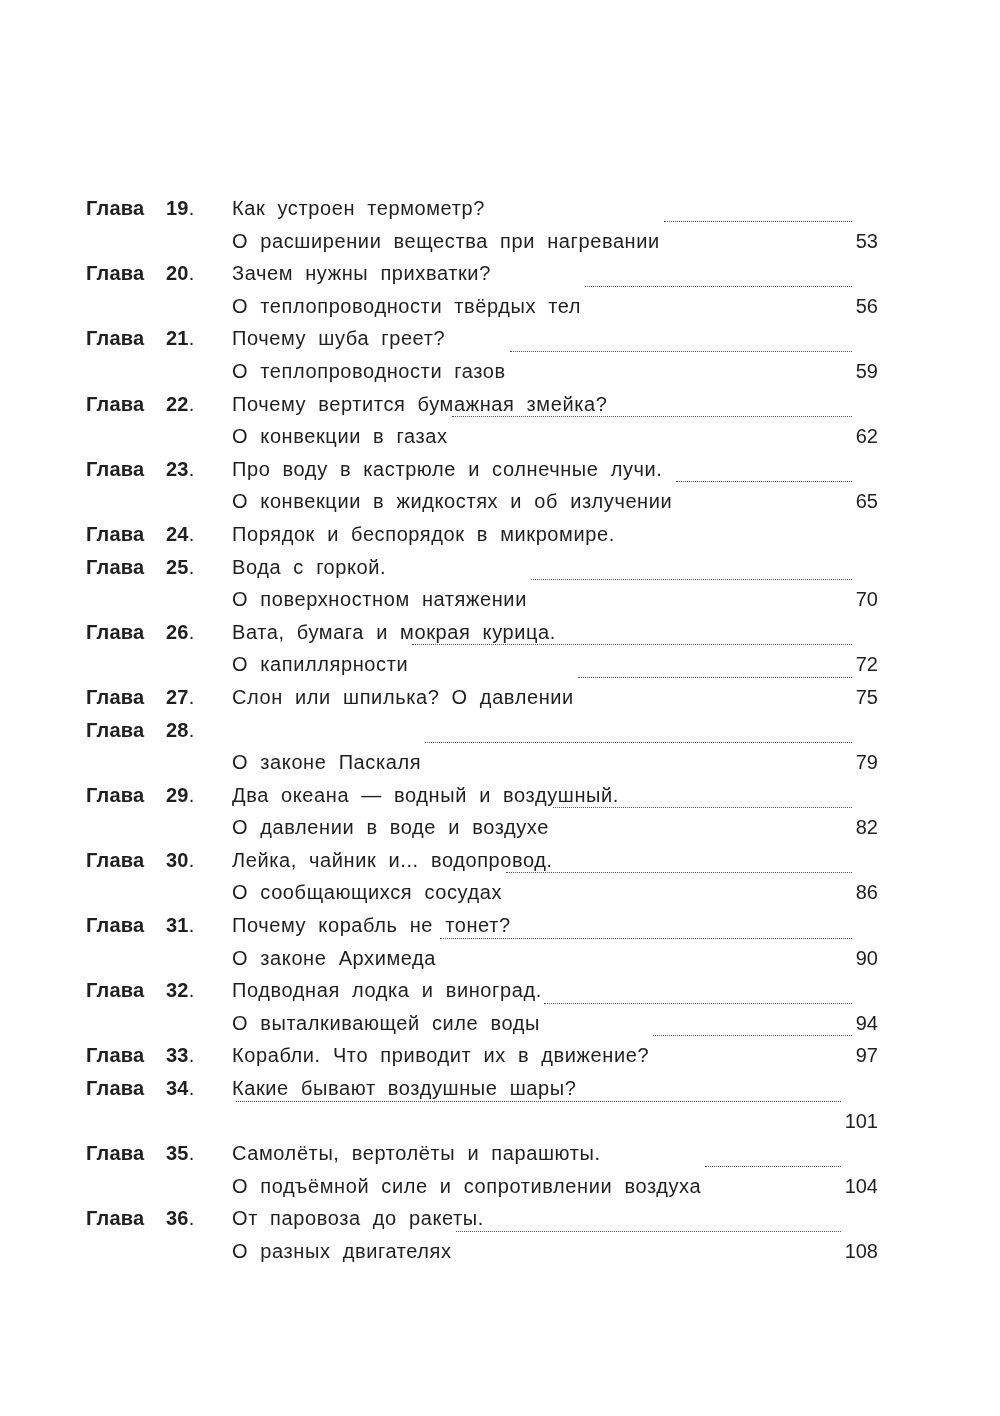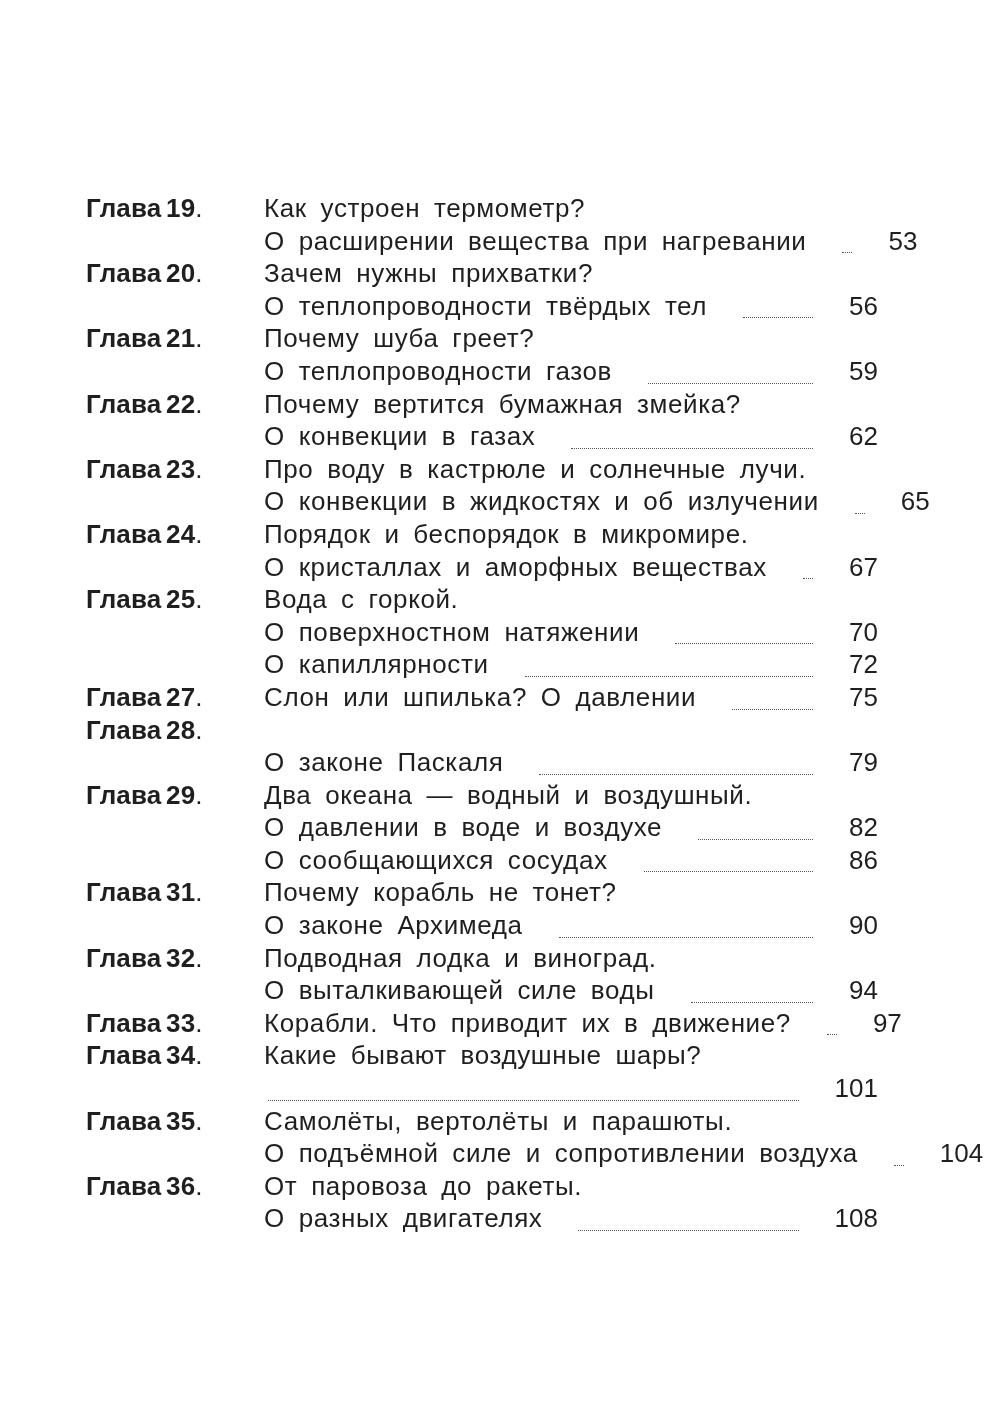--- a/index.html
+++ b/index.html
@@ -12,26 +12,25 @@
     color: #1f1f1f;
   }
   .toc {
     position: absolute;
     left: 86px;
     top: 192px;
     width: 792px;
   }
   .line {
     display: flex;
-    align-items: flex-end;
+    align-items: flex-start;
     height: 32.6px;
-    font-size: 26px;
+    font-size: 20px;
     line-height: 32.6px;
     white-space: nowrap;
-    gap: 32px;
   }
   .label {
     width: 146px;
     flex: 0 0 146px;
     font-weight: bold;
     letter-spacing: 0.2px;
   }
   .label .word { display: inline-block; width: 80px; }
   .label .num { font-weight: bold; }
   .label .dot { font-weight: normal; }
@@ -104,36 +103,34 @@
       <span class="label"></span>
       <span class="text">О конвекции в жидкостях и об излучении</span>
       <span class="leader"></span>
       <span class="page">65</span>
     </div>
     <div class="line">
       <span class="label"><span class="word">Глава</span><span class="num">24</span><span class="dot">.</span></span>
       <span class="text">Порядок и беспорядок в микромире.</span>
     </div>
     <div class="line">
-      <span class="label"></span>
-      <span class="text">О кристаллах и аморфных веществах</span>
-      <span class="leader"></span>
-      <span class="page">67</span>
-    </div>
-    <div class="line">
       <span class="label"><span class="word">Глава</span><span class="num">25</span><span class="dot">.</span></span>
       <span class="text">Вода с горкой.</span>
     </div>
     <div class="line">
       <span class="label"></span>
       <span class="text">О поверхностном натяжении</span>
       <span class="leader"></span>
       <span class="page">70</span>
     </div>
     <div class="line">
+      <span class="label"><span class="word">Глава</span><span class="num">26</span><span class="dot">.</span></span>
+      <span class="text">Вата, бумага и мокрая курица.</span>
+    </div>
+    <div class="line">
       <span class="label"></span>
       <span class="text">О капиллярности</span>
       <span class="leader"></span>
       <span class="page">72</span>
     </div>
     <div class="line">
       <span class="label"><span class="word">Глава</span><span class="num">27</span><span class="dot">.</span></span>
       <span class="text">Слон или шпилька? О давлении</span>
       <span class="leader"></span>
       <span class="page">75</span>
@@ -149,20 +146,24 @@
     </div>
     <div class="line">
       <span class="label"><span class="word">Глава</span><span class="num">29</span><span class="dot">.</span></span>
       <span class="text">Два океана — водный и воздушный.</span>
     </div>
     <div class="line">
       <span class="label"></span>
       <span class="text">О давлении в воде и воздухе</span>
       <span class="leader"></span>
       <span class="page">82</span>
+    </div>
+    <div class="line">
+      <span class="label"><span class="word">Глава</span><span class="num">30</span><span class="dot">.</span></span>
+      <span class="text">Лейка, чайник и... водопровод.</span>
     </div>
     <div class="line">
       <span class="label"></span>
       <span class="text">О сообщающихся сосудах</span>
       <span class="leader"></span>
       <span class="page">86</span>
     </div>
     <div class="line">
       <span class="label"><span class="word">Глава</span><span class="num">31</span><span class="dot">.</span></span>
       <span class="text">Почему корабль не тонет?</span>

